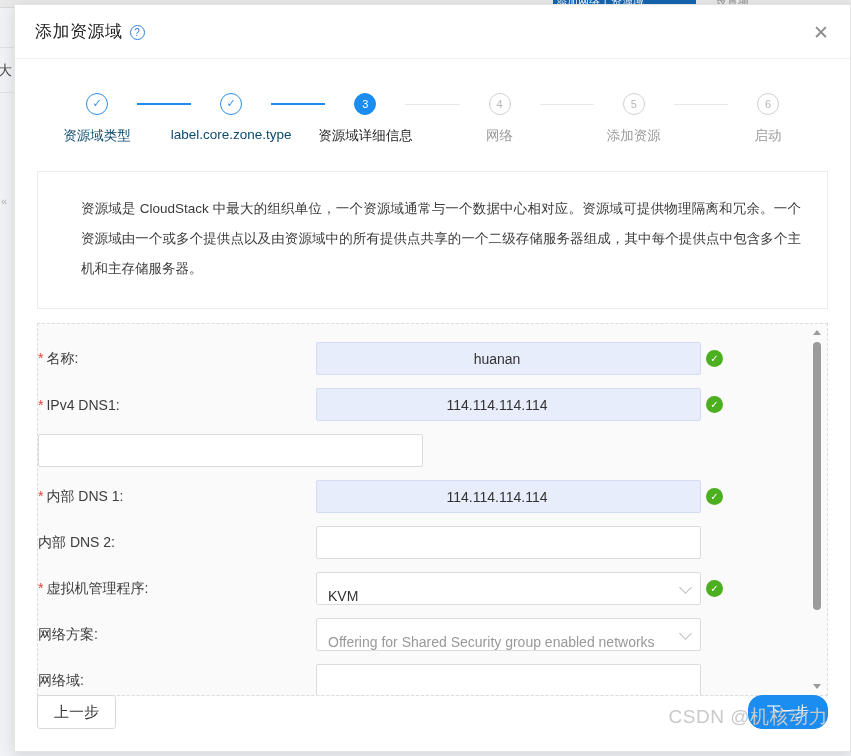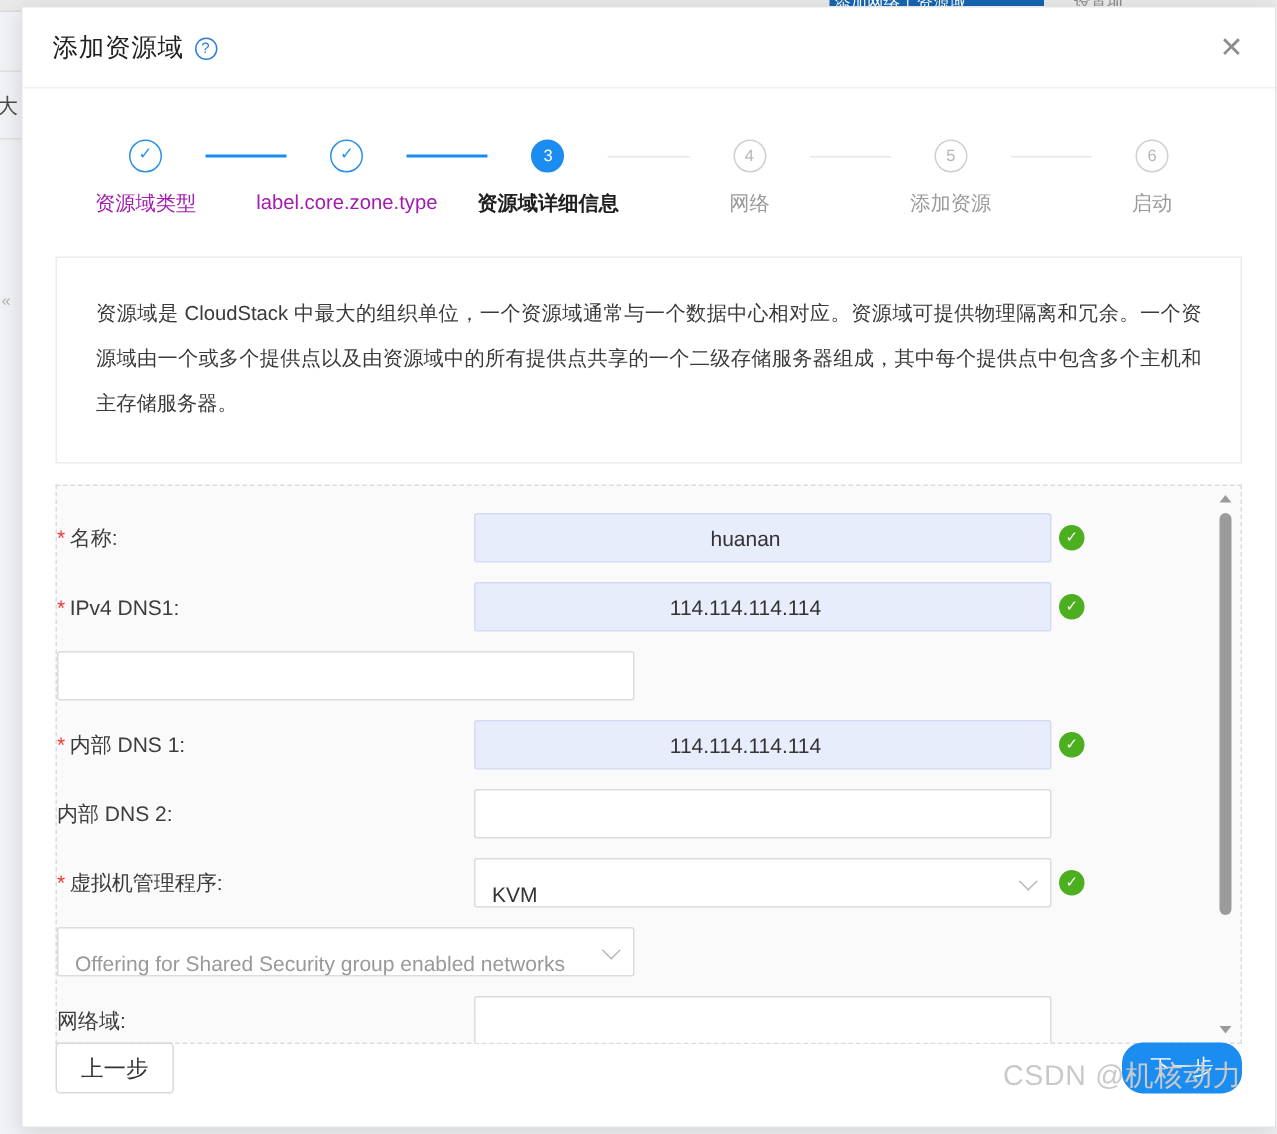--- a/index.html
+++ b/index.html
@@ -104,32 +104,32 @@
     border: 1px solid #d0d0d0; color: #b6b6b6; background: #fff;
   }
   .circle.done { border-color: #2b90e8; color: #2b90e8; }
   .circle.active {
     background: #1b8cf0; border-color: #1b8cf0; color: #fff; font-size: 11px;
   }
   .check-glyph { font-size: 11px; line-height: 1; position: relative; top: -1px; }
   .step-label {
     margin-top: 12px; font-size: 13.5px; color: #9a9a9a; white-space: nowrap;
   }
-  .step-label.active { color: #1f1f1f; font-weight: bold; }
-  .step-label.done { color: #a21caf; }
+  .step-label.active { color: #1f1f1f; }
+  .step-label.done { color: #0c4a6e; }
 
   
   .desc-box {
     margin: 26px 22px 0 22px;
     border: 1px solid #ebebeb;
     padding: 22px 26px 24px 26px;
     background: #fff;
   }
   .desc-text {
-    font-size: 13.5px; line-height: 30px; color: #3a3a3a; text-align: justify;
+    font-size: 13.5px; line-height: 30px; color: #3a3a3a; text-align: justify; margin-left: 17px;
   }
 
   
   .form-panel {
     position: relative;
     margin: 14px 22px 0 22px;
     border: 1px dashed #dcdcdc;
     background: #fafafa;
     height: 373px;
     overflow: hidden;
@@ -357,20 +357,21 @@
         <div class="field">
           <div class="fake-select">
             <span class="value-txt">KVM</span>
           </div>
           <span class="caret"></span>
           <span class="ok-badge">✓</span>
         </div>
       </div>
 
       <div class="form-row">
+        <div class="form-label"><span>网络方案:</span></div>
         <div class="field">
           <div class="fake-select">
             <span class="placeholder-txt">Offering for Shared Security group enabled networks</span>
           </div>
           <span class="caret"></span>
         </div>
       </div>
 
       <div class="form-row">
         <div class="form-label"><span>网络域:</span></div>

